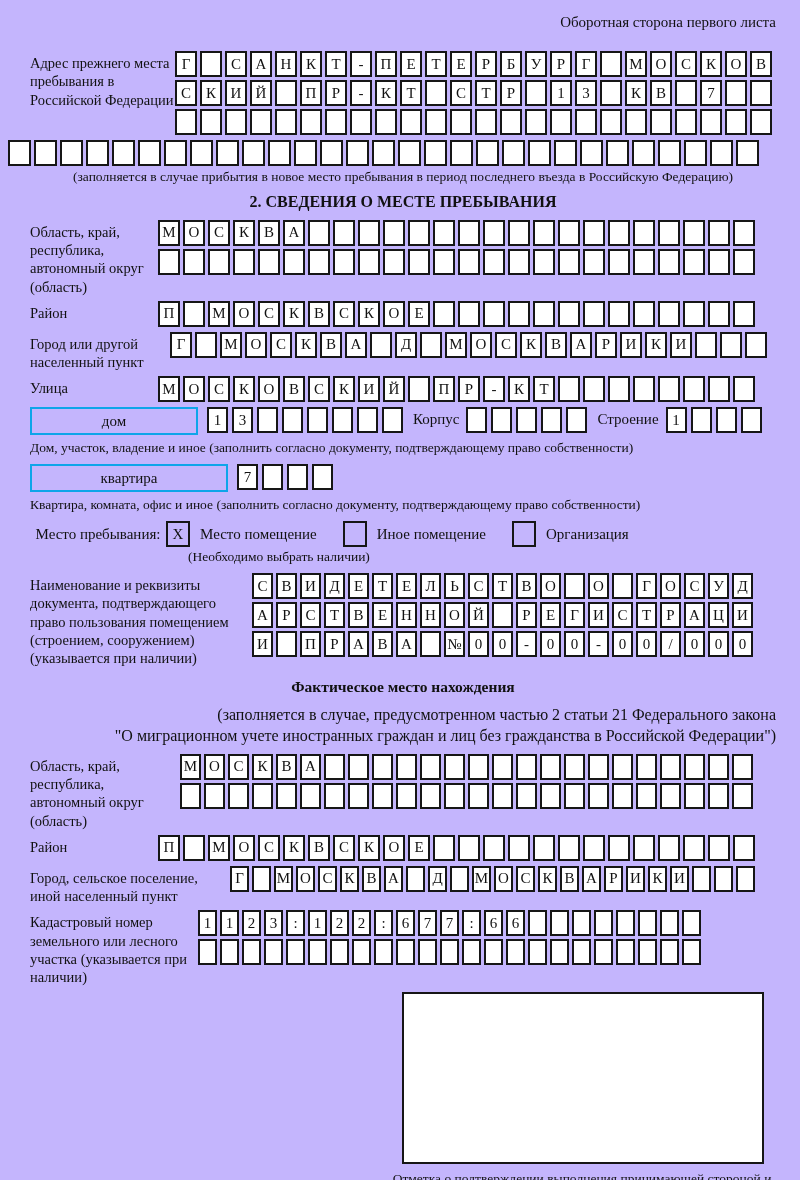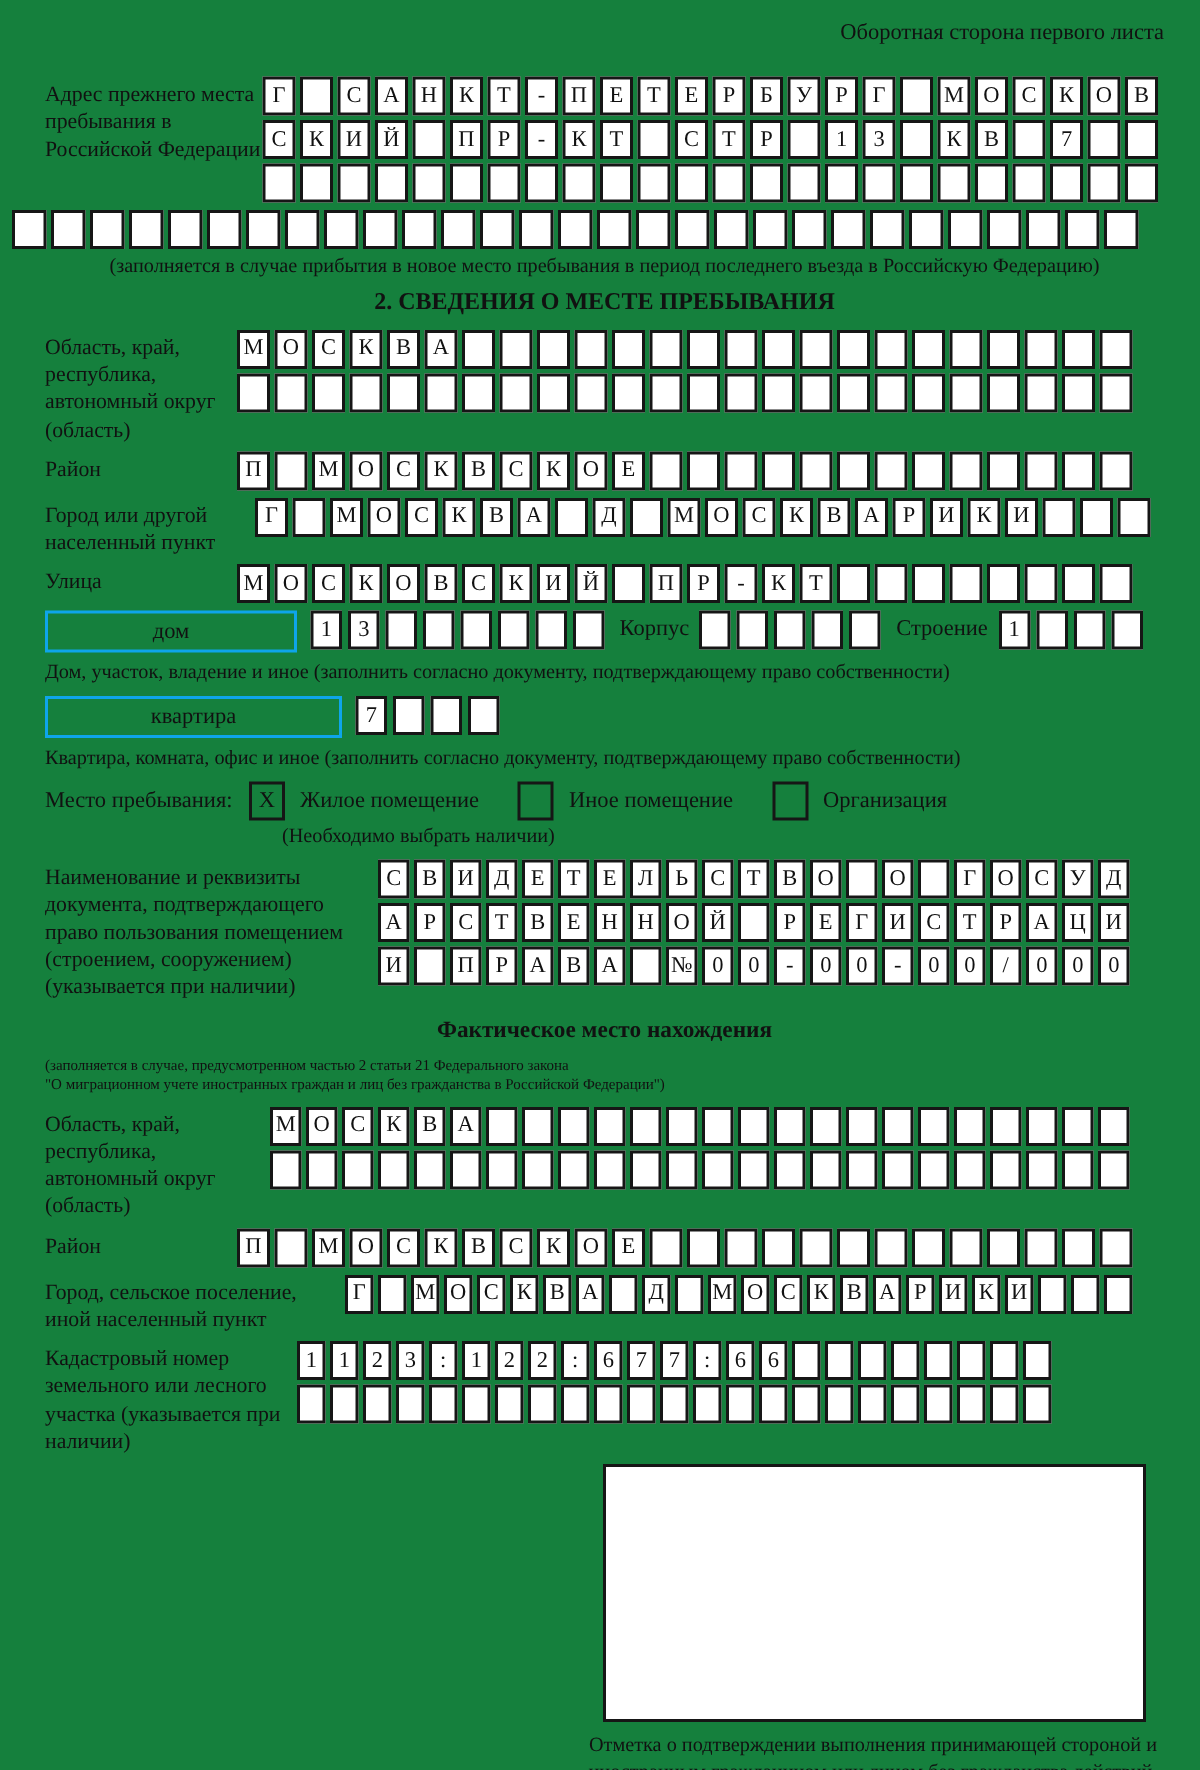--- a/index.html
+++ b/index.html
@@ -2,21 +2,21 @@
 <html lang="ru"><head>
 <meta charset="utf-8">
 <style>
   * { margin:0; padding:0; box-sizing:border-box; }
   html,body { background:#fff; }
   body {
     width:800px; height:1180px;
     font-family:"Liberation Serif", serif;
     color:#111;
   }
-  .page { width:800px; height:1180px; padding:14px 24px 8px 30px; overflow:hidden; background:#15803d; }
+  .page { width:800px; height:1180px; padding:14px 24px 8px 30px; overflow:hidden; background:#c4b5fd; }
 
   .page-note { text-align:right; font-size:15px; margin-bottom:20px; }
 
   .row { display:flex; align-items:flex-start; margin-bottom:5px; }
   .lbl { font-size:14.5px; line-height:1.26; flex:0 0 auto; padding-top:3px; }
   .w-prev   { width:145px; }
   .w-oblast { width:128px; }
   .w-raion  { width:128px; }
   .w-gorod  { width:140px; }
   .w-ulitsa { width:128px; }
@@ -46,31 +46,31 @@
 
   .widebox {
     flex:0 0 auto; height:28px; border:2px solid #0ea5e9;
     display:flex; align-items:center; justify-content:center;
     font-size:15px; margin-right:9px;
   }
   .widebox.dom { width:168px; }
   .widebox.kvартира, .widebox.kv { width:198px; }
   .inline-lbl { font-size:15px; padding-top:4px; margin:0 7px 0 6px; }
 
-  .check-row { display:flex; align-items:center; margin:6px 0 2px; }
+  .check-row { display:flex; align-items:center; margin:6px 0 2px;text-align:center; }
   .check-row .lead { font-size:15px; width:136px; }
   .checkcell {
     flex:0 0 auto; width:24px; height:26px; border:2px solid #161616;
     display:flex; align-items:center; justify-content:center;
     font-size:15px; margin-right:10px;
   }
   .opt-lbl { font-size:15px; margin-right:26px; }
   .hint { font-size:13.5px; margin:0 0 8px 158px; }
 
-  .fact-cap { text-align:left; font-size:10px; line-height:1.35; }
+  .fact-cap { text-align:right; font-size:16px; line-height:1.35; }
   .fact-title { text-align:center; font-weight:bold; font-size:15.5px; margin:10px 0 8px; }
 
   .stamp-wrap { display:flex; flex-direction:column; align-items:flex-end; margin-top:6px; }
   .stamp-box { width:362px; height:172px; border:2px solid #161616; margin-right:12px; background:#fff; }
   .stamp-note { width:392px; text-align:center; font-size:13.5px; line-height:1.32; margin-top:6px; margin-right:-2px; }
 </style>
 </head>
 <body>
 
 <div class="page">
@@ -380,21 +380,21 @@
         <span class="cell"></span>
         <span class="cell"></span>
         <span class="cell"></span>
       </div>
   </div>
   <div class="caption">Квартира, комната, офис и иное (заполнить согласно документу, подтверждающему право собственности)</div>
 
   <div class="check-row">
     <div class="lead">Место пребывания:</div>
     <div class="checkcell">X</div>
-    <div class="opt-lbl">Жилое помещение</div>
+    <div class="opt-lbl">Место помещение</div>
     <div class="checkcell"></div>
     <div class="opt-lbl">Иное помещение</div>
     <div class="checkcell"></div>
     <div class="opt-lbl">Организация</div>
   </div>
   <div class="hint">(Необходимо выбрать наличии)</div>
 
   <div class="row">
     <div class="lbl w-doc">Наименование и реквизиты документа, подтверждающего право пользования помещением (строением, сооружением) (указывается при наличии)</div>
     <div class="cellcol">

